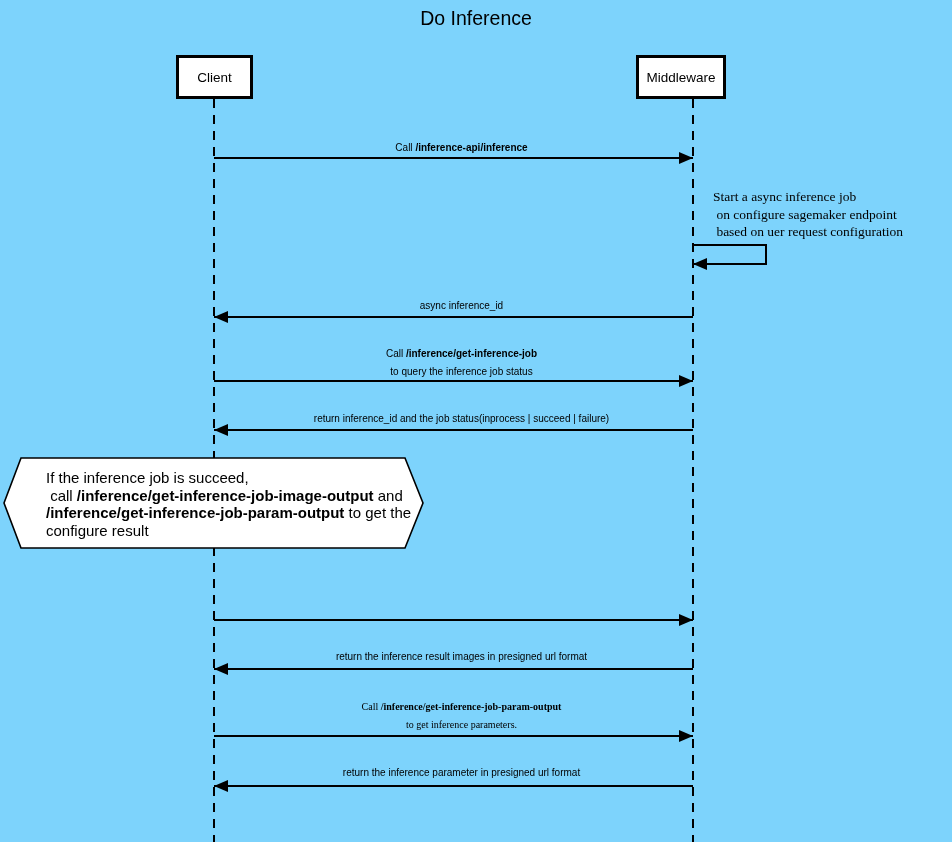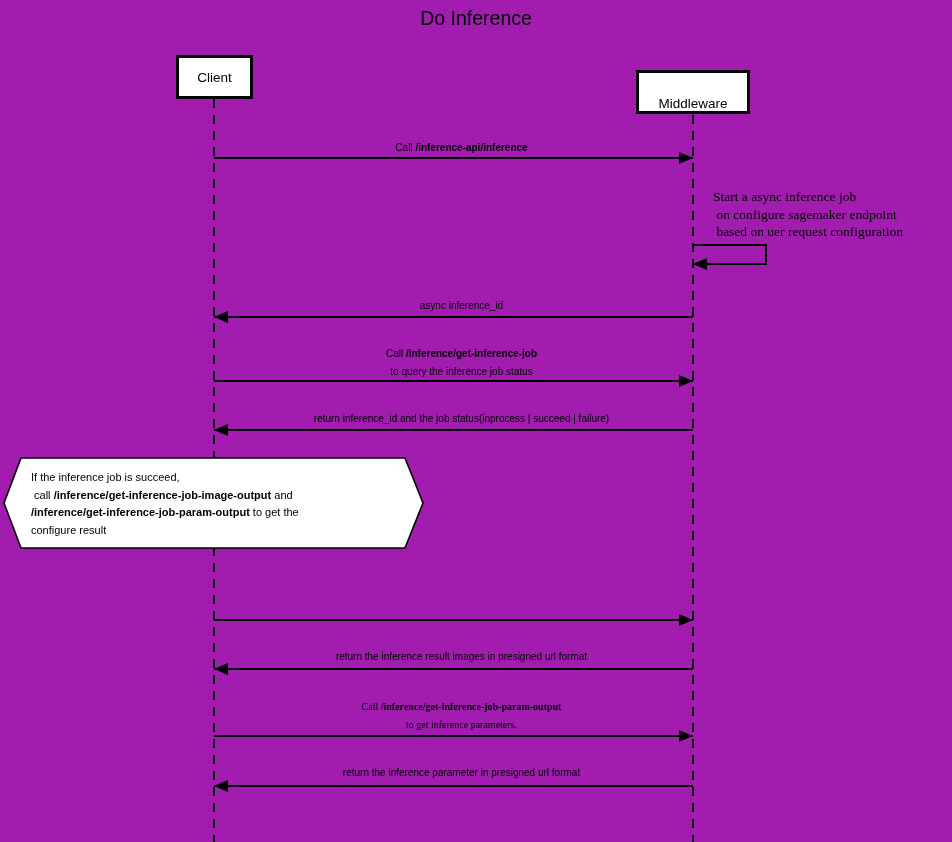--- a/index.html
+++ b/index.html
@@ -8,21 +8,21 @@
     background: #ffffff;
   }
   body {
     font-family: "Liberation Sans", sans-serif;
     color: #000000;
   }
   .canvas {
     position: relative;
     width: 952px;
     height: 842px;
-    background: #a21caf;
+    background: #7dd3fc;
     overflow: hidden;
   }
   .title {
     position: absolute;
     left: 0;
     top: 6px;
     width: 952px;
     text-align: center;
     font-size: 19.5px;
     line-height: 24px;
@@ -102,43 +102,43 @@
   .note-shape {
     position: absolute;
     left: 0;
     top: 450px;
     width: 440px;
     height: 110px;
     z-index: 6;
   }
   .note-text {
     position: absolute;
-    left: 31px;
+    left: 46px;
     top: 469px;
     width: 392px;
-    font-size: 11px;
+    font-size: 15px;
     line-height: 17.5px;
     text-align: left;
     white-space: pre;
     z-index: 7;
   }
   .note-text b { font-weight: bold; }
 </style>
 </head>
 <body>
 
 <div class="canvas">
 
   <div class="title">Do Inference</div>
 
   <div class="actor-box" style="left:176px; top:55px; width:77px; height:44px;text-align:right;">
     <span>Client</span>
   </div>
 
-  <div class="actor-box" style="left:636px; top:70px; width:114px; height:44px;align-items:flex-end;">
+  <div class="actor-box" style="left:636px; top:55px; width:90px; height:44px;">
     <span>Middleware</span>
   </div>
 
   <div class="lifeline" style="left:213px; top:99px; height:743px;"></div>
   <div class="lifeline" style="left:692px; top:99px; height:743px;"></div>
 
   <div class="msg-label" style="top:139px;"><span>Call </span><b>/inference-api/inference</b></div>
   <div class="msg-line" style="left:214px; top:157px; width:479px;"></div>
   <div class="arrow-right" style="left:679px; top:152px;"></div>
 

